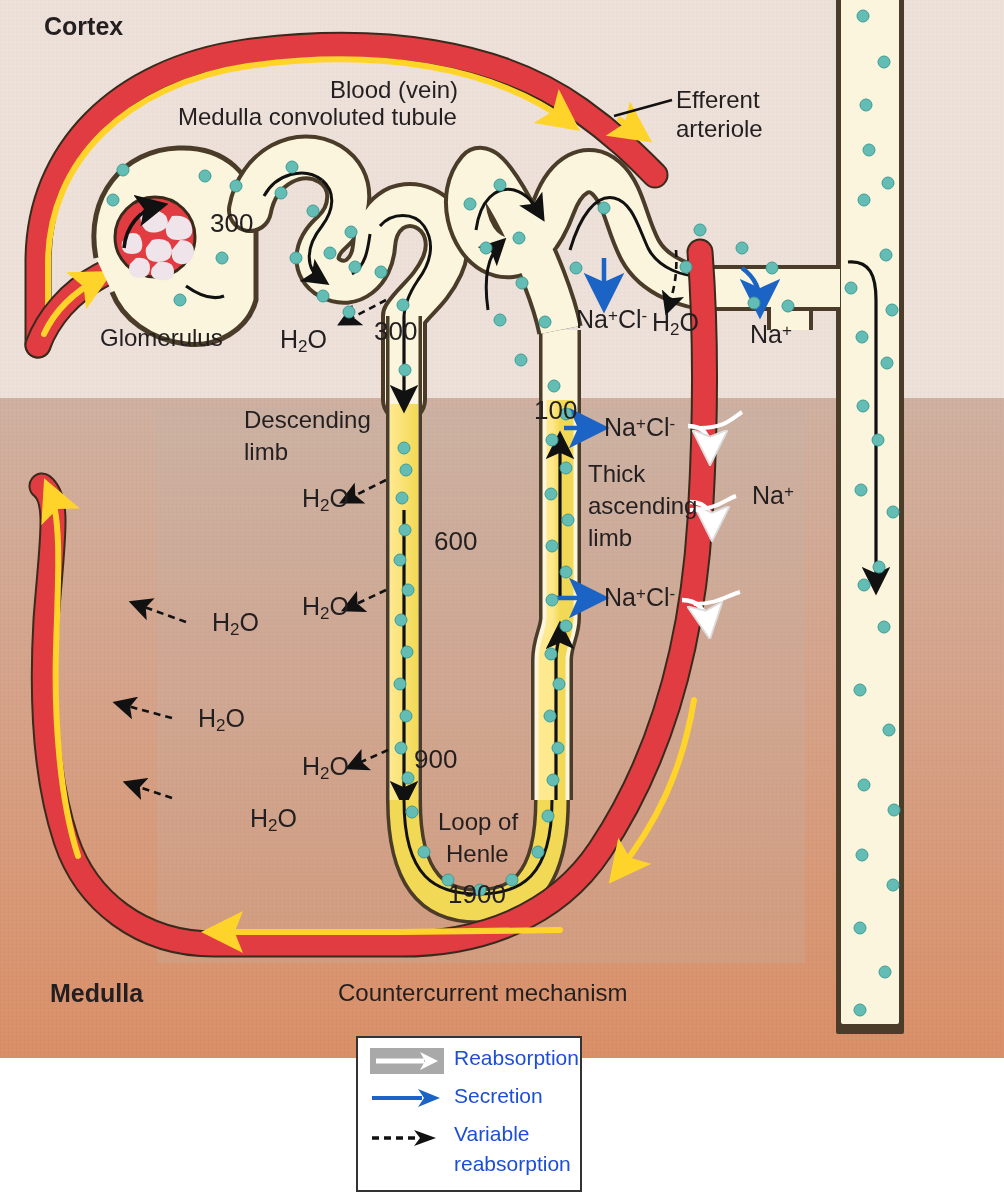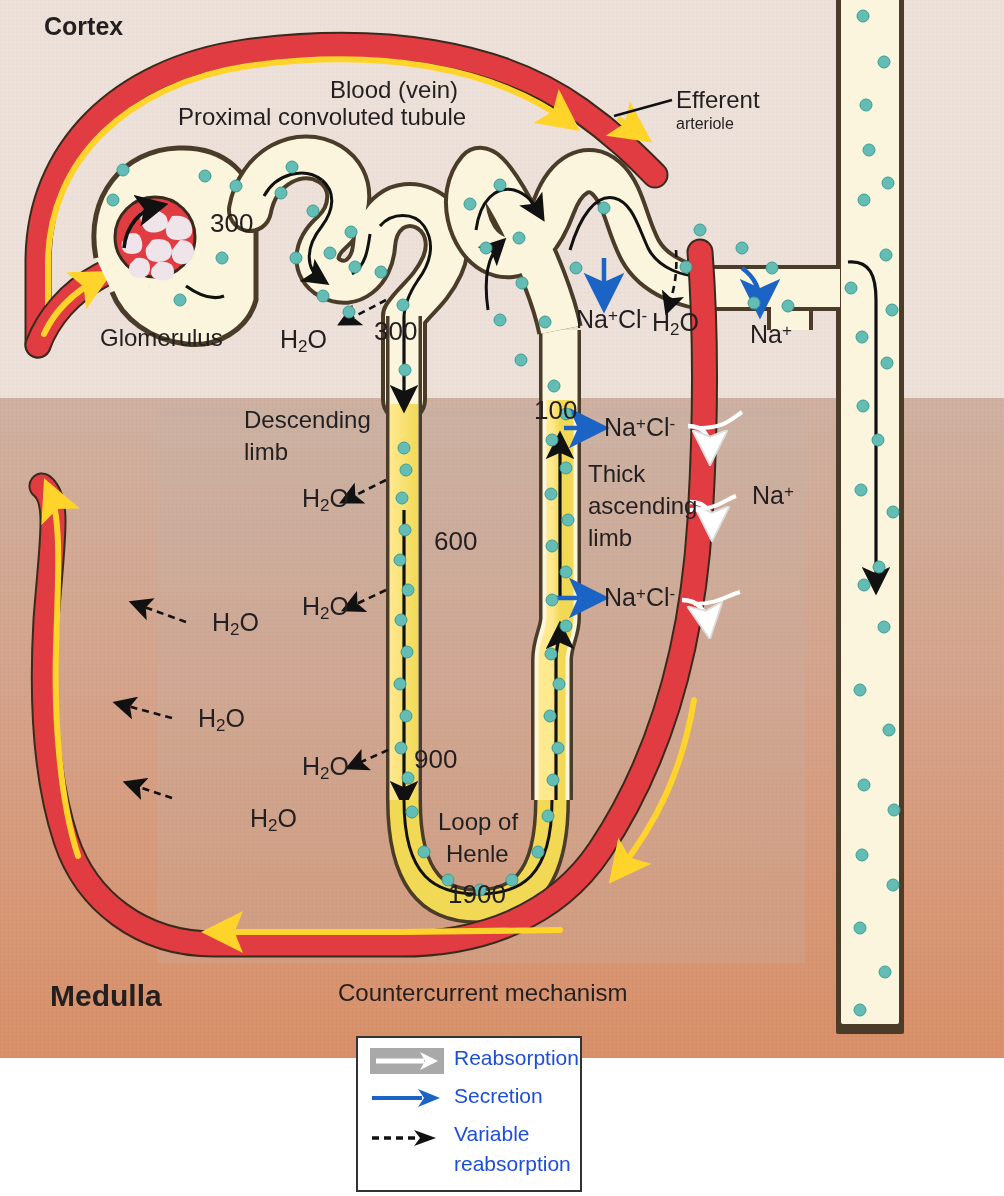--- a/index.html
+++ b/index.html
@@ -312,26 +312,26 @@
         <circle cx="894" cy="810" r="6"></circle>
       <circle cx="862" cy="855" r="6"></circle>
         <circle cx="893" cy="885" r="6"></circle>
       <circle cx="860" cy="928" r="6"></circle>
         <circle cx="885" cy="972" r="6"></circle>
       <circle cx="860" cy="1010" r="6"></circle>
     </g>
   </svg>
 
   <div class="lbl bold" style="left:44px;top:12px;font-size:25px;">Cortex</div>
-  <div class="lbl bold" style="left:50px;top:979px;font-size:30px;">Medulla</div>
+  <div class="lbl bold" style="left:50px;top:979px;font-size:25px;">Medulla</div>
 
   <div class="lbl" style="left:330px;top:28px;font-size:24px;margin-top:48px;">Blood (vein)</div>
-  <div class="lbl" style="left:178px;top:103px;font-size:24px;">Proximal convoluted tubule</div>
+  <div class="lbl" style="left:178px;top:103px;font-size:24px;">Medulla convoluted tubule</div>
   <div class="lbl" style="left:676px;top:86px;font-size:24px;">Efferent</div>
-  <div class="lbl" style="left:676px;top:115px;font-size:16px;">arteriole</div>
+  <div class="lbl" style="left:676px;top:115px;font-size:24px;">arteriole</div>
   <div class="lbl" style="left:100px;top:324px;font-size:24px;">Glomerulus</div>
 
   <div class="lbl" style="left:244px;top:406px;font-size:24px;">Descending</div>
   <div class="lbl" style="left:244px;top:438px;font-size:24px;">limb</div>
 
   <div class="lbl" style="left:588px;top:460px;font-size:24px;">Thick</div>
   <div class="lbl" style="left:588px;top:492px;font-size:24px;">ascending</div>
   <div class="lbl" style="left:588px;top:524px;font-size:24px;">limb</div>
 
   <div class="lbl" style="left:438px;top:808px;font-size:24px;">Loop of</div>

